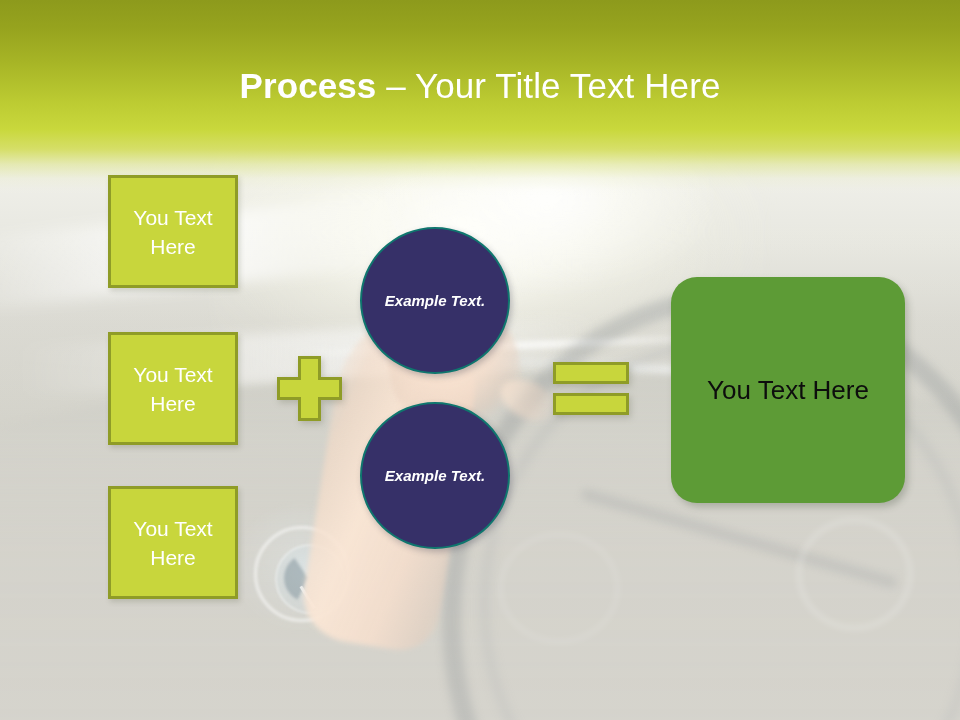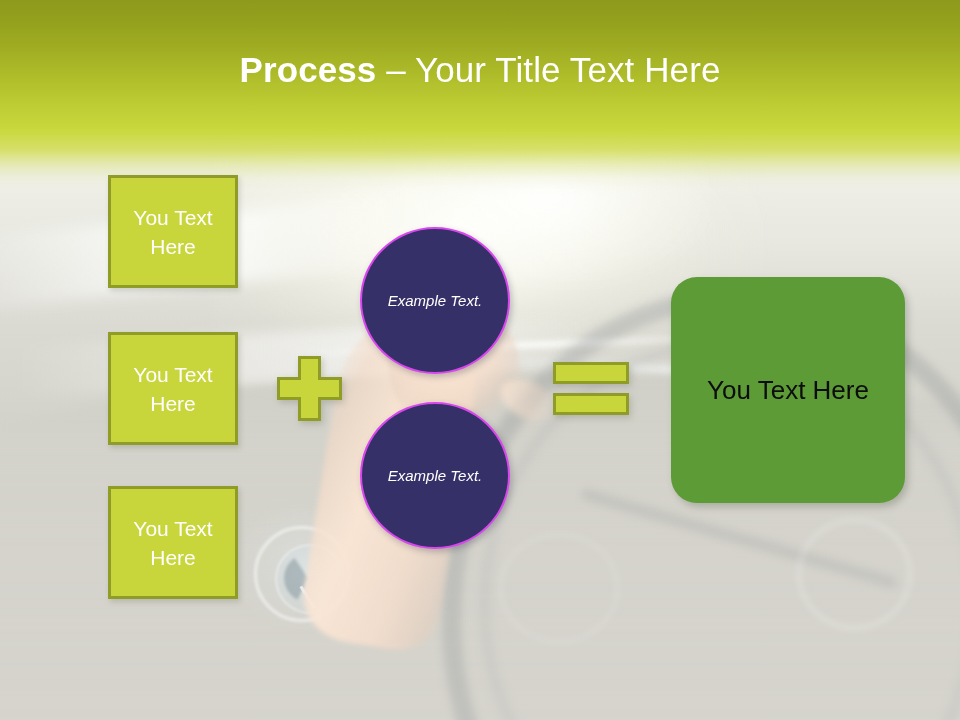--- a/index.html
+++ b/index.html
@@ -354,21 +354,21 @@
       rgba(207,218,74,0.82) 76%,
       rgba(219,227,135,0.55) 84%,
       rgba(232,236,196,0.28) 91%,
       rgba(240,242,228,0.06) 97%,
       rgba(255,255,255,0) 100%);
   }
 
   .slide-title {
     position: absolute;
     left: 0;
-    top: 48px;
+    top: 64px;
     width: 960px;
     text-align: center;
     color: #ffffff;
     font-size: 35px;
     line-height: 44px;
     letter-spacing: 0.1px;
     white-space: nowrap;
   }
   .slide-title .strong { font-weight: bold; }
   .slide-title .light  { font-weight: normal; }
@@ -405,28 +405,28 @@
   }
 
   
   .circle {
     position: absolute;
     left: 360px;
     width: 150px;
     height: 147px;
     border-radius: 50%;
     background: #363068;
-    border: 2px solid #d946ef;
+    border: 2px solid #0f766e;
     display: flex;
     align-items: center;
     justify-content: center;
     text-align: center;
     color: #ffffff;
     font-size: 15px;
-    font-weight: normal;
+    font-weight: bold;
     font-style: italic;
     line-height: 24px;
     box-shadow: 2px 3px 6px rgba(60,60,80,0.30);
   }
   .circle.c1 { top: 227px; }
   .circle.c2 { top: 402px; }
 
   
   .equals-sign {
     position: absolute;

